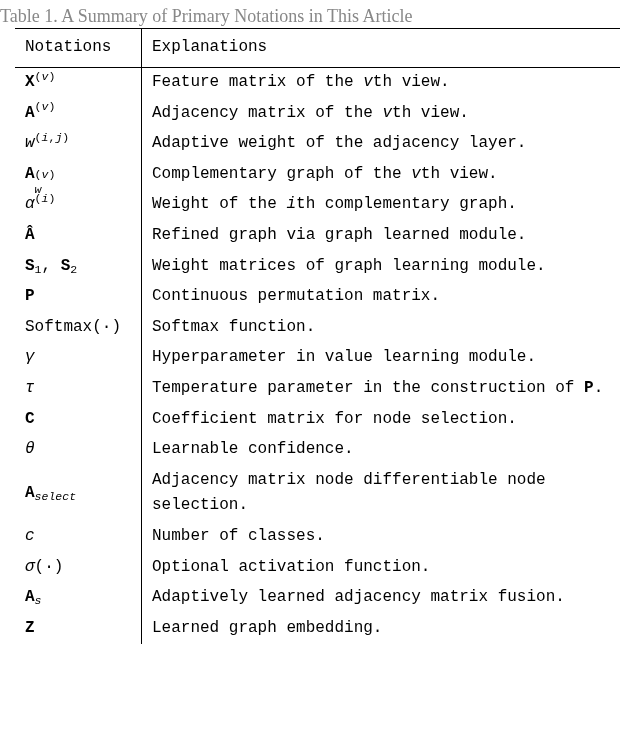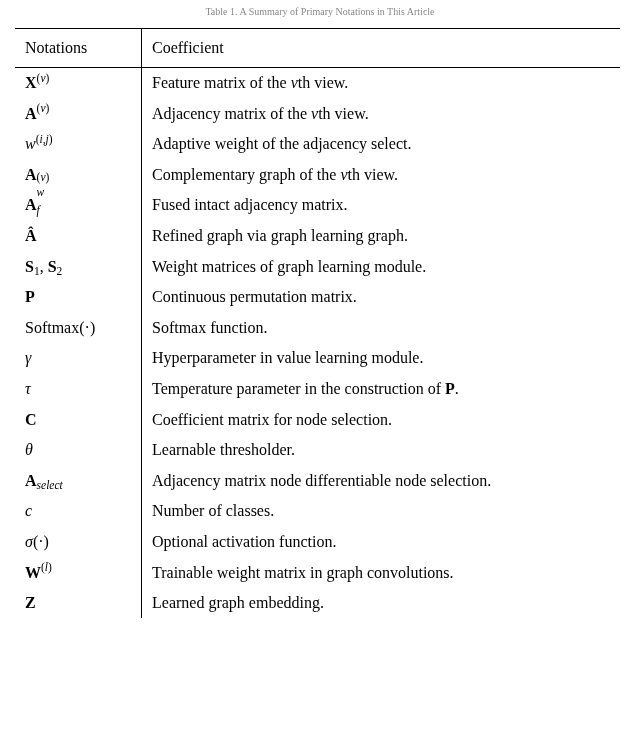--- a/index.html
+++ b/index.html
@@ -3,38 +3,38 @@
   <meta charset="utf-8">
   <style>
     body {
       font-family: Georgia, 'Times New Roman', serif;
       margin: 0;
       padding: 0;
       background: #fff;
       width: 640px;
     }
     .caption {
-      text-align: center;
-      font-size: 10px;
+      font-size: 18px;
       padding: 6px 0 10px 0;
       color: #888;
       overflow: hidden;
       height: 12px;
     }
     table {
       border-collapse: collapse;
       margin: 0 15px 15px 15px;
       width: 605px;
     }
     td {
       padding: 2.5px 6px 2.5px 10px;
       font-size: 16px;
       line-height: 1.6;
       border: none;
       vertical-align: middle;
+      font-family: Liberation Mono, monospace;
     }
     tr.header-row td {
       border-top: 1.5px solid #000;
       border-bottom: 1px solid #000;
       font-size: 16px;
       padding-top: 6px;
       padding-bottom: 6px;
     }
     td.notation {
       width: 110px;
@@ -52,45 +52,45 @@
   </style>
 </head>
 <body>
 
 <div class="caption">Table 1. A Summary of Primary Notations in This Article</div>
 
 <table>
   <tbody id="tbody">
       <tr class="header-row">
         <td class="notation">Notations</td>
-        <td>Coefficient</td>
+        <td>Explanations</td>
       </tr>
       <tr>
         <td class="notation"><span class="b">X</span><span class="sup">(<span class="i">v</span>)</span></td>
         <td class="explan">Feature matrix of the <span class="i">v</span>th view.</td>
       </tr>
       <tr>
         <td class="notation"><span class="b">A</span><span class="sup">(<span class="i">v</span>)</span></td>
         <td class="explan">Adjacency matrix of the <span class="i">v</span>th view.</td>
       </tr>
       <tr>
         <td class="notation"><span class="i">w</span><span class="sup">(<span class="i">i</span>,<span class="i">j</span>)</span></td>
-        <td class="explan">Adaptive weight of the adjacency select.</td>
+        <td class="explan">Adaptive weight of the adjacency layer.</td>
       </tr>
       <tr>
         <td class="notation"><span class="b">A</span><span class="subsup"><span class="st">(<span class="i">v</span>)</span><span class="sb i">w</span></span><span style="display:inline-block;width:18px"></span></td>
         <td class="explan">Complementary graph of the <span class="i">v</span>th view.</td>
       </tr>
       <tr>
-        <td class="notation"><span class="b">A</span><span class="sub i">f</span></td>
-        <td class="explan">Fused intact adjacency matrix.</td>
+        <td class="notation"><span class="i">α</span><span class="sup">(<span class="i">i</span>)</span></td>
+        <td class="explan">Weight of the <span class="i">i</span>th complementary graph.</td>
       </tr>
       <tr>
         <td class="notation"><span class="b">Â</span></td>
-        <td class="explan">Refined graph via graph learning graph.</td>
+        <td class="explan">Refined graph via graph learned module.</td>
       </tr>
       <tr>
         <td class="notation"><span class="b">S</span><span class="sub">1</span>, <span class="b">S</span><span class="sub">2</span></td>
         <td class="explan">Weight matrices of graph learning module.</td>
       </tr>
       <tr>
         <td class="notation"><span class="b">P</span></td>
         <td class="explan">Continuous permutation matrix.</td>
       </tr>
       <tr>
@@ -104,36 +104,36 @@
       <tr>
         <td class="notation"><span class="i">τ</span></td>
         <td class="explan">Temperature parameter in the construction of <span class="b">P</span>.</td>
       </tr>
       <tr>
         <td class="notation"><span class="b">C</span></td>
         <td class="explan">Coefficient matrix for node selection.</td>
       </tr>
       <tr>
         <td class="notation"><span class="i">θ</span></td>
-        <td class="explan">Learnable thresholder.</td>
+        <td class="explan">Learnable confidence.</td>
       </tr>
       <tr>
         <td class="notation"><span class="b">A</span><span class="sub i">select</span></td>
         <td class="explan">Adjacency matrix node differentiable node selection.</td>
       </tr>
       <tr>
         <td class="notation"><span class="i">c</span></td>
         <td class="explan">Number of classes.</td>
       </tr>
       <tr>
         <td class="notation"><span class="i">σ</span>(·)</td>
         <td class="explan">Optional activation function.</td>
       </tr>
       <tr>
-        <td class="notation"><span class="b">W</span><span class="sup">(<span class="i">l</span>)</span></td>
-        <td class="explan">Trainable weight matrix in graph convolutions.</td>
+        <td class="notation"><span class="b">A</span><span class="sub i">s</span></td>
+        <td class="explan">Adaptively learned adjacency matrix fusion.</td>
       </tr>
       <tr>
         <td class="notation"><span class="b">Z</span></td>
         <td class="explan">Learned graph embedding.</td>
       </tr>
     </tbody>
 </table>
 
 </body></html>

